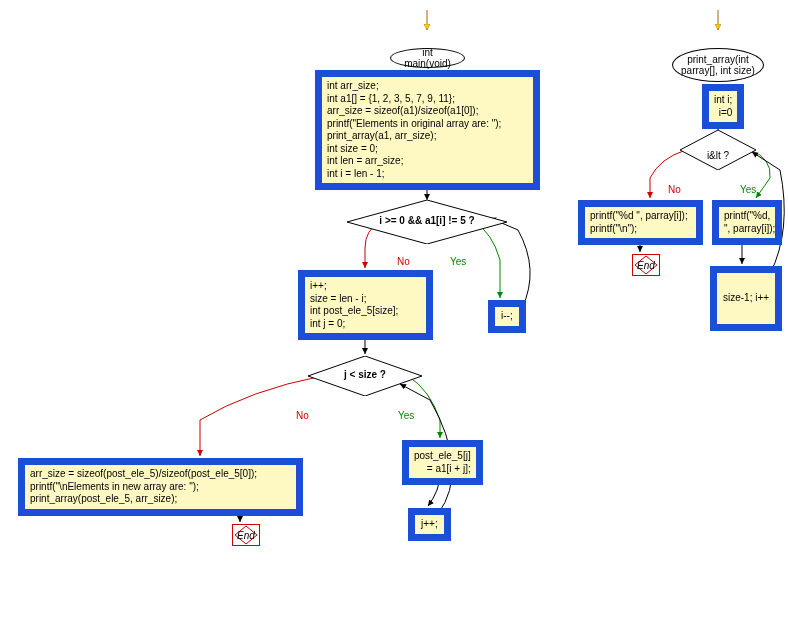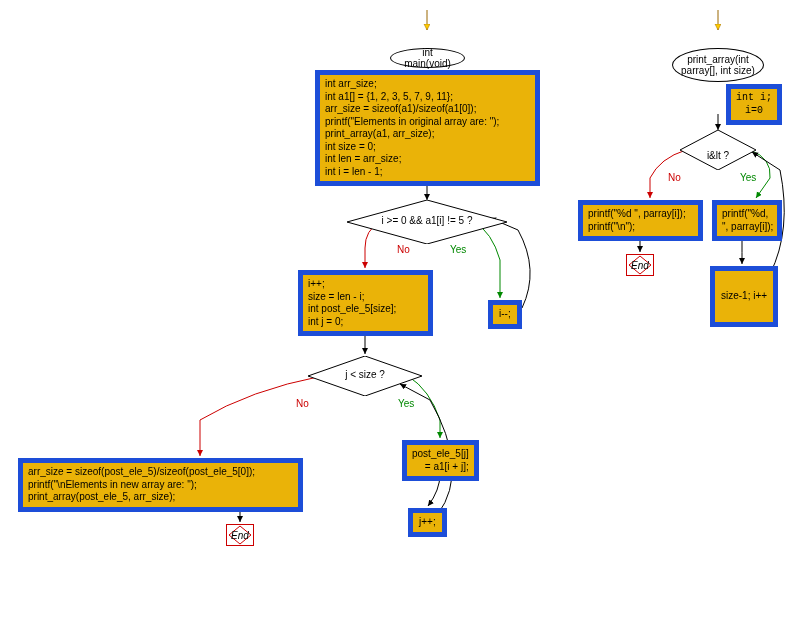--- a/index.html
+++ b/index.html
@@ -20,22 +20,22 @@
   .oval {
     border: 1px solid #000;
     border-radius: 50%;
     background: #fff;
     padding: 3px 8px;
     display: flex;
     align-items: center;
     justify-content: center;
   }
   .rect {
-    border: 5px solid #1d4ed8;
-    background: #eab308;
+    border: 7px solid #1d4ed8;
+    background: #fef9c3;
     padding: 3px 5px;
     text-align: left;
     white-space: pre;
     line-height: 1.25;
   }
   .diamond {
     position: absolute;
     width: 0;
     height: 0;
   }
@@ -49,26 +49,28 @@
     text-align: center;
     white-space: nowrap;
   }
   .end-box {
     position: absolute;
     width: 28px;
     height: 22px;
     display:flex;
     align-items:center;
     justify-content:center;
+    margin-left:6px;
   }
   .end-box svg { position:absolute; top:0; left:0; }
   .end-label { position:relative; font-style: italic; font-size:10px; }
   .edge-label {
     position: absolute;
     font-size: 10px;
+    margin-top: 12px;
   }
   .edge-label.no { color: #c00; }
   .edge-label.yes { color: #080; }
   svg.lines {
     position: absolute;
     top: 0; left: 0;
     width: 788px; height: 630px;
     pointer-events: none;
   }
 </style>
@@ -142,38 +144,38 @@
 printf("Elements in original array are: ");
 print_array(a1, arr_size);
 int size = 0;
 int len = arr_size;
 int i = len - 1;</div>
 
 <div class="diamond" style="left:347px; top:200px;">
   <svg width="160" height="44">
     <polygon points="80,0 160,22 80,44 0,22" fill="#fff" stroke="#000" stroke-width="1"></polygon>
   </svg>
-  <div class="diamond-text" style="left:0; top:15px; width:160px;">i &gt;= 0 &amp;&amp; a1[i] != 5 ?</div>
+  <div class="diamond-text" style="left:0; top:15px; width:160px;font-weight:bold;">i &gt;= 0 &amp;&amp; a1[i] != 5 ?</div>
 </div>
 
 <div class="edge-label no" style="left:397px; top:244px;">No</div>
 <div class="edge-label yes" style="left:450px; top:244px;">Yes</div>
 
 <div class="node rect" style="left:488px; top:300px; padding:3px 6px;">i--;</div>
 
 <div class="node rect" style="left:298px; top:270px; width:135px;">i++;
 size = len - i;
 int post_ele_5[size];
 int j = 0;</div>
 
 <div class="diamond" style="left:308px; top:356px;">
   <svg width="114" height="40">
     <polygon points="57,0 114,20 57,40 0,20" fill="#fff" stroke="#000" stroke-width="1"></polygon>
   </svg>
-  <div class="diamond-text" style="left:0; top:13px; width:114px;">j &lt; size ?</div>
+  <div class="diamond-text" style="left:0; top:13px; width:114px;font-weight:bold;">j &lt; size ?</div>
 </div>
 
 <div class="edge-label no" style="left:296px; top:398px;">No</div>
 <div class="edge-label yes" style="left:398px; top:398px;">Yes</div>
 
 <div class="node rect" style="left:402px; top:440px; text-align:right;">post_ele_5[j]
   = a1[i + j];</div>
 
 <div class="node rect" style="left:408px; top:508px; padding:3px 6px;">j++;</div>
 
@@ -187,21 +189,21 @@
     <polygon points="14,2 25,11 14,20 3,11" fill="none" stroke="#c00" stroke-width="1"></polygon>
   </svg>
   <span class="end-label">End</span>
 </div>
 
 <div class="node oval" style="left:672px; top:40px; width:92px; height:34px; line-height:1.1; white-space:pre;margin-top:8px;">
   <span>print_array(int
 parray[], int size)</span>
 </div>
 
-<div class="node rect" style="left:726px; top:84px; text-align:center;font-family:Liberation Mono, monospace;">int i;
+<div class="node rect" style="left:702px; top:84px; text-align:right;">int i;
 i=0</div>
 
 <div class="diamond" style="left:680px; top:130px;">
   <svg width="76" height="40">
     <polygon points="38,0 76,20 38,40 0,20" fill="#fff" stroke="#000" stroke-width="1"></polygon>
   </svg>
   <div class="diamond-text" style="left:0; top:20px; width:76px;">i&amp;lt ?</div>
 </div>
 
 <div class="edge-label no" style="left:668px; top:172px;">No</div>

